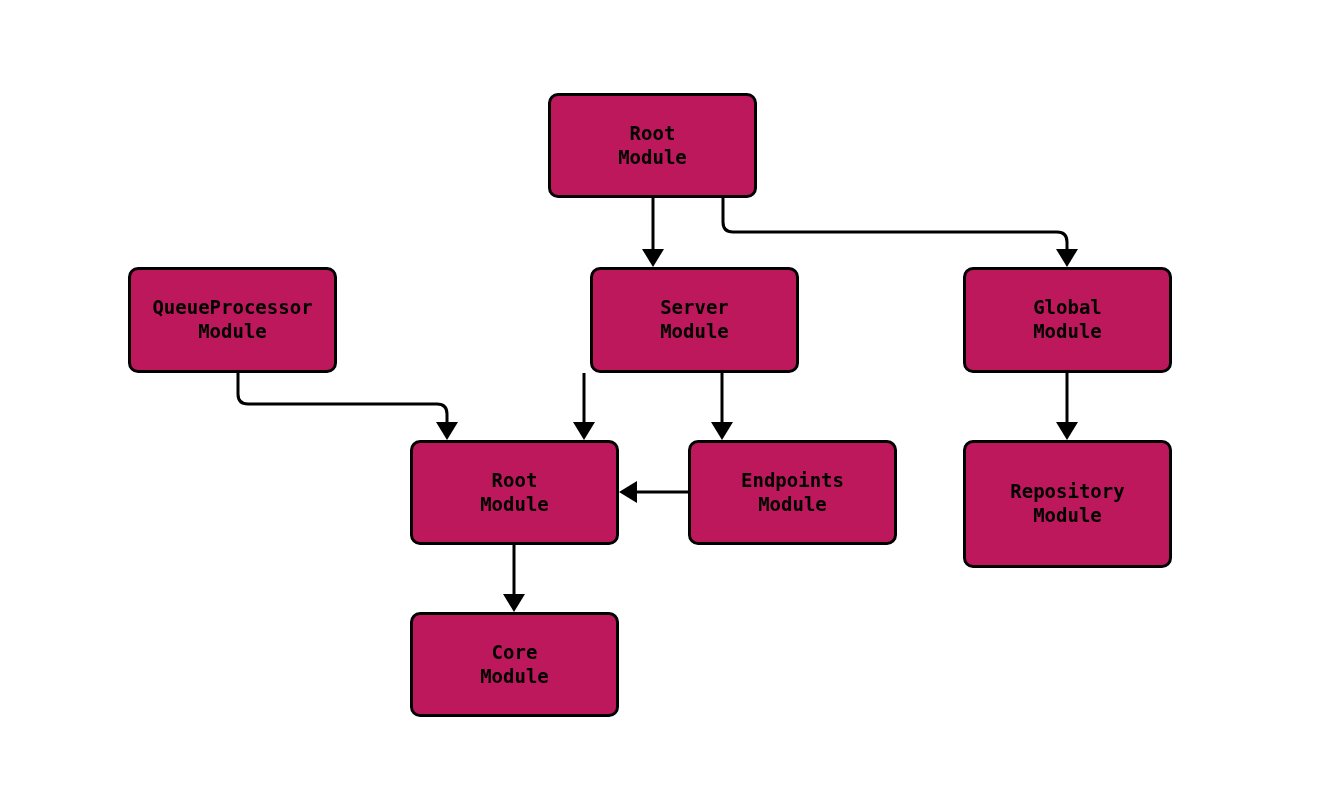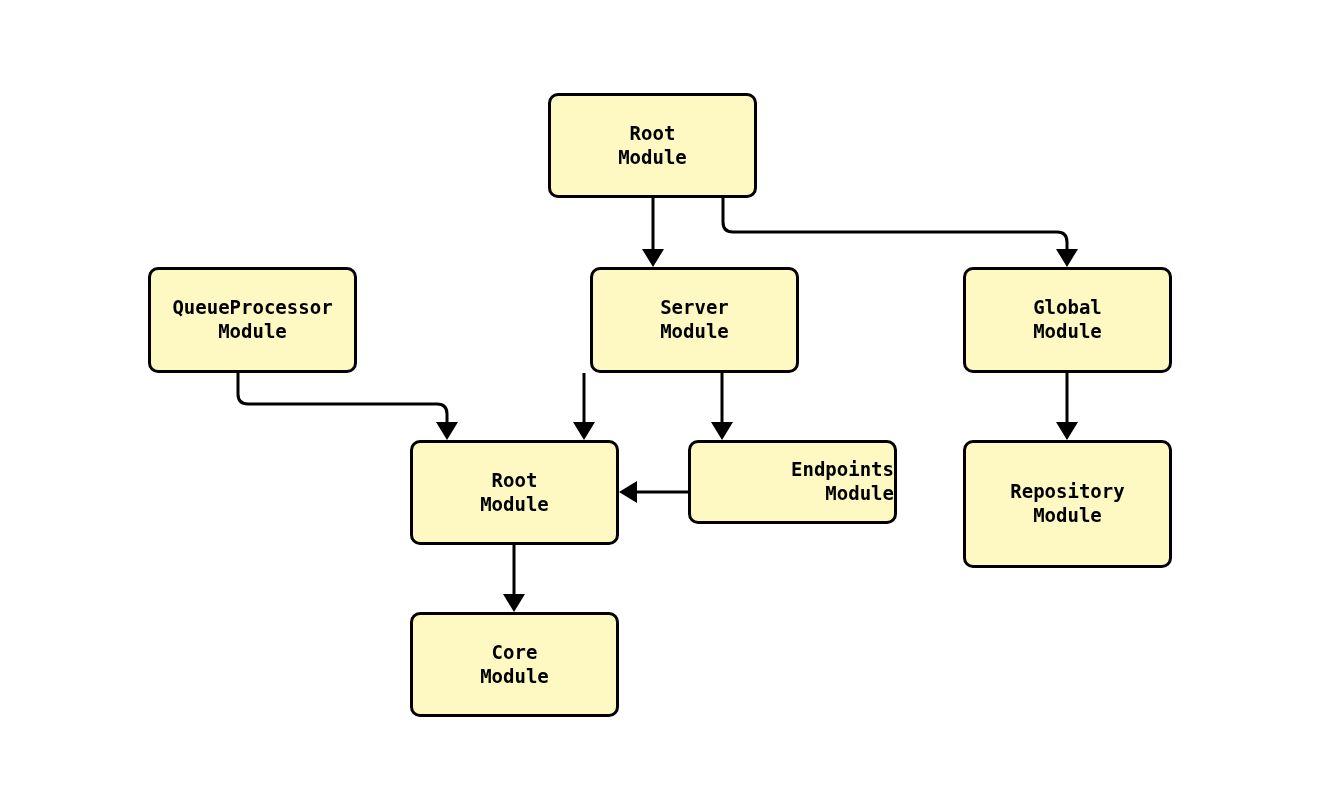--- a/index.html
+++ b/index.html
@@ -27,41 +27,41 @@
   }
   .edges polygon {
     fill: #000000;
     stroke: none;
   }
   .node {
     position: absolute;
     box-sizing: border-box;
     width: 209px;
     height: 106px;
-    background: #fef9c3;
+    background: #be185d;
     border: 3px solid #000000;
     border-radius: 10px;
     display: flex;
     flex-direction: column;
     align-items: center;
     justify-content: center;
     text-align: center;
     font-family: "DejaVu Sans Mono", "Liberation Mono", monospace;
     font-weight: bold;
     font-size: 19px;
     line-height: 1.25;
     color: #000000;
     z-index: 1;
   }
   .pos-root          { left: 548px; top:  93px; height: 105px; }
-  .pos-queueproc     { left: 148px; top: 267px; }
+  .pos-queueproc     { left: 128px; top: 267px; }
   .pos-server        { left: 548px; top: 267px; margin-left: 42px; }
   .pos-global        { left: 963px; top: 267px; }
   .pos-core          { left: 410px; top: 440px; height: 105px; }
-  .pos-endpoints     { left: 688px; top: 440px; height: 84px; align-items: flex-end; }
+  .pos-endpoints     { left: 688px; top: 440px; height: 105px; }
   .pos-repository    { left: 963px; top: 440px; height: 128px; }
   .pos-queue         { left: 410px; top: 612px; height: 105px; }
 </style>
 </head>
 <body>
 
 <div class="canvas">
 
   <svg class="edges" width="1337" height="809" viewBox="0 0 1337 809">
     <g>

